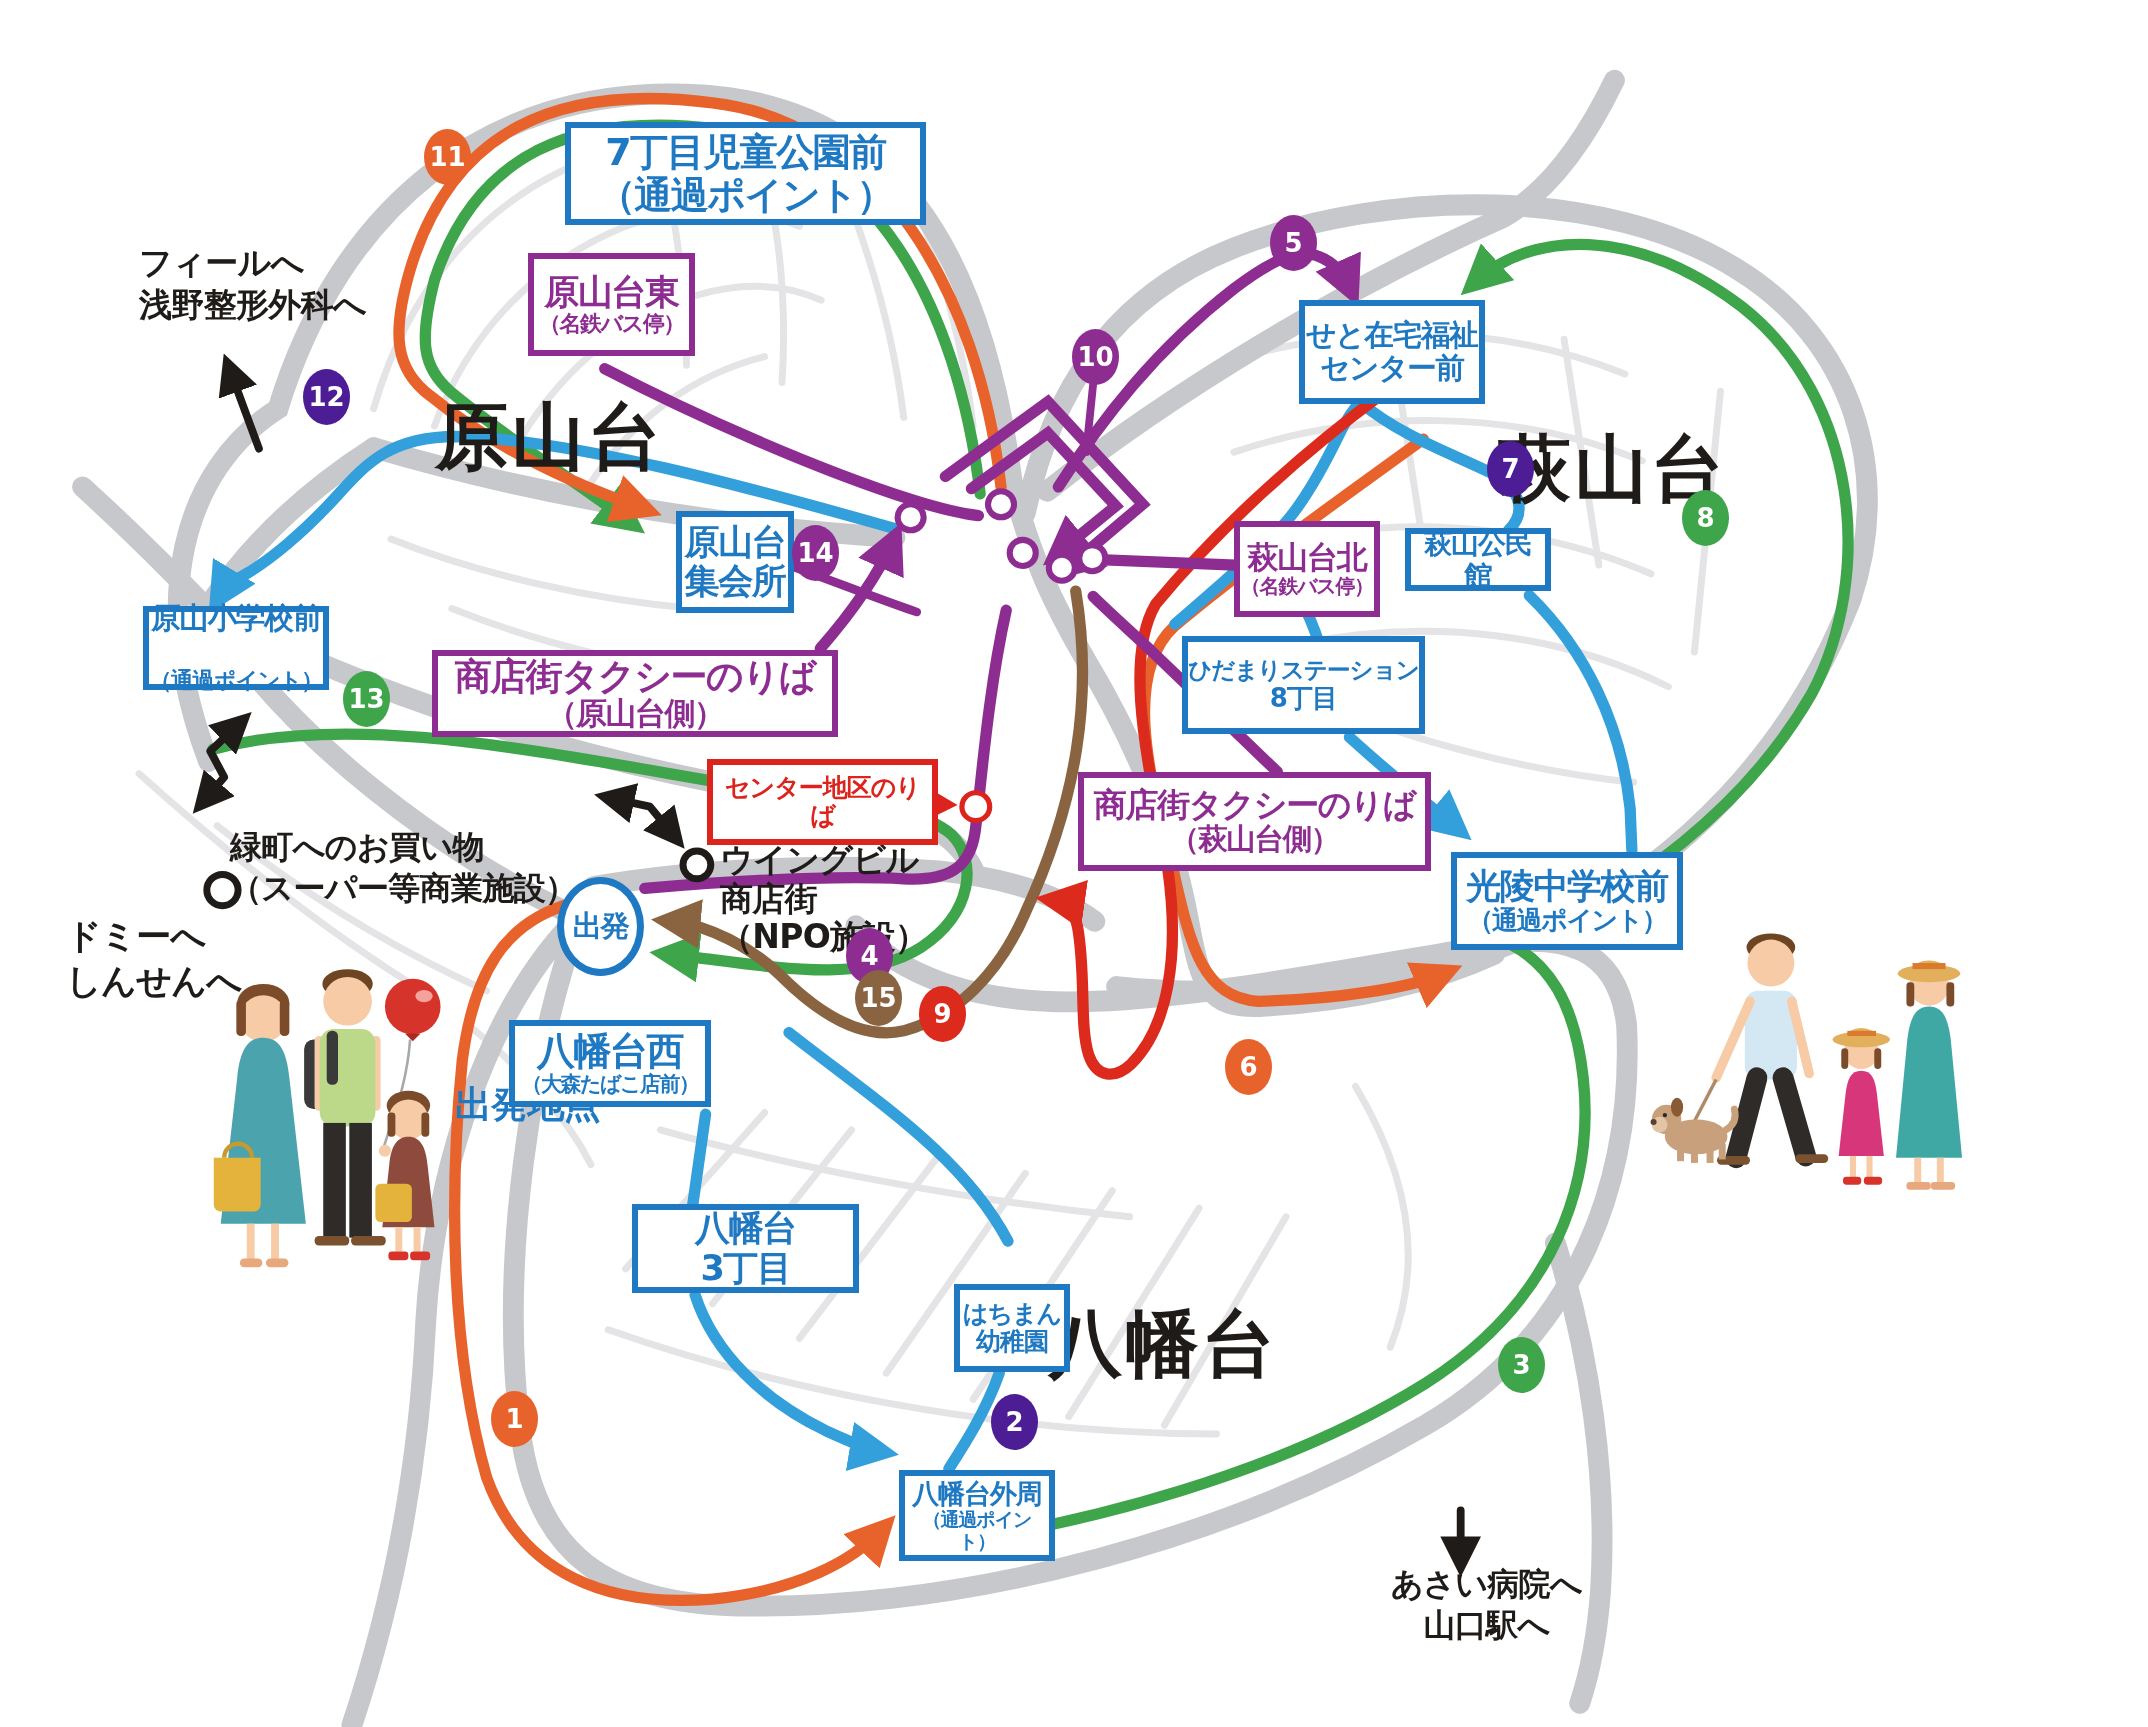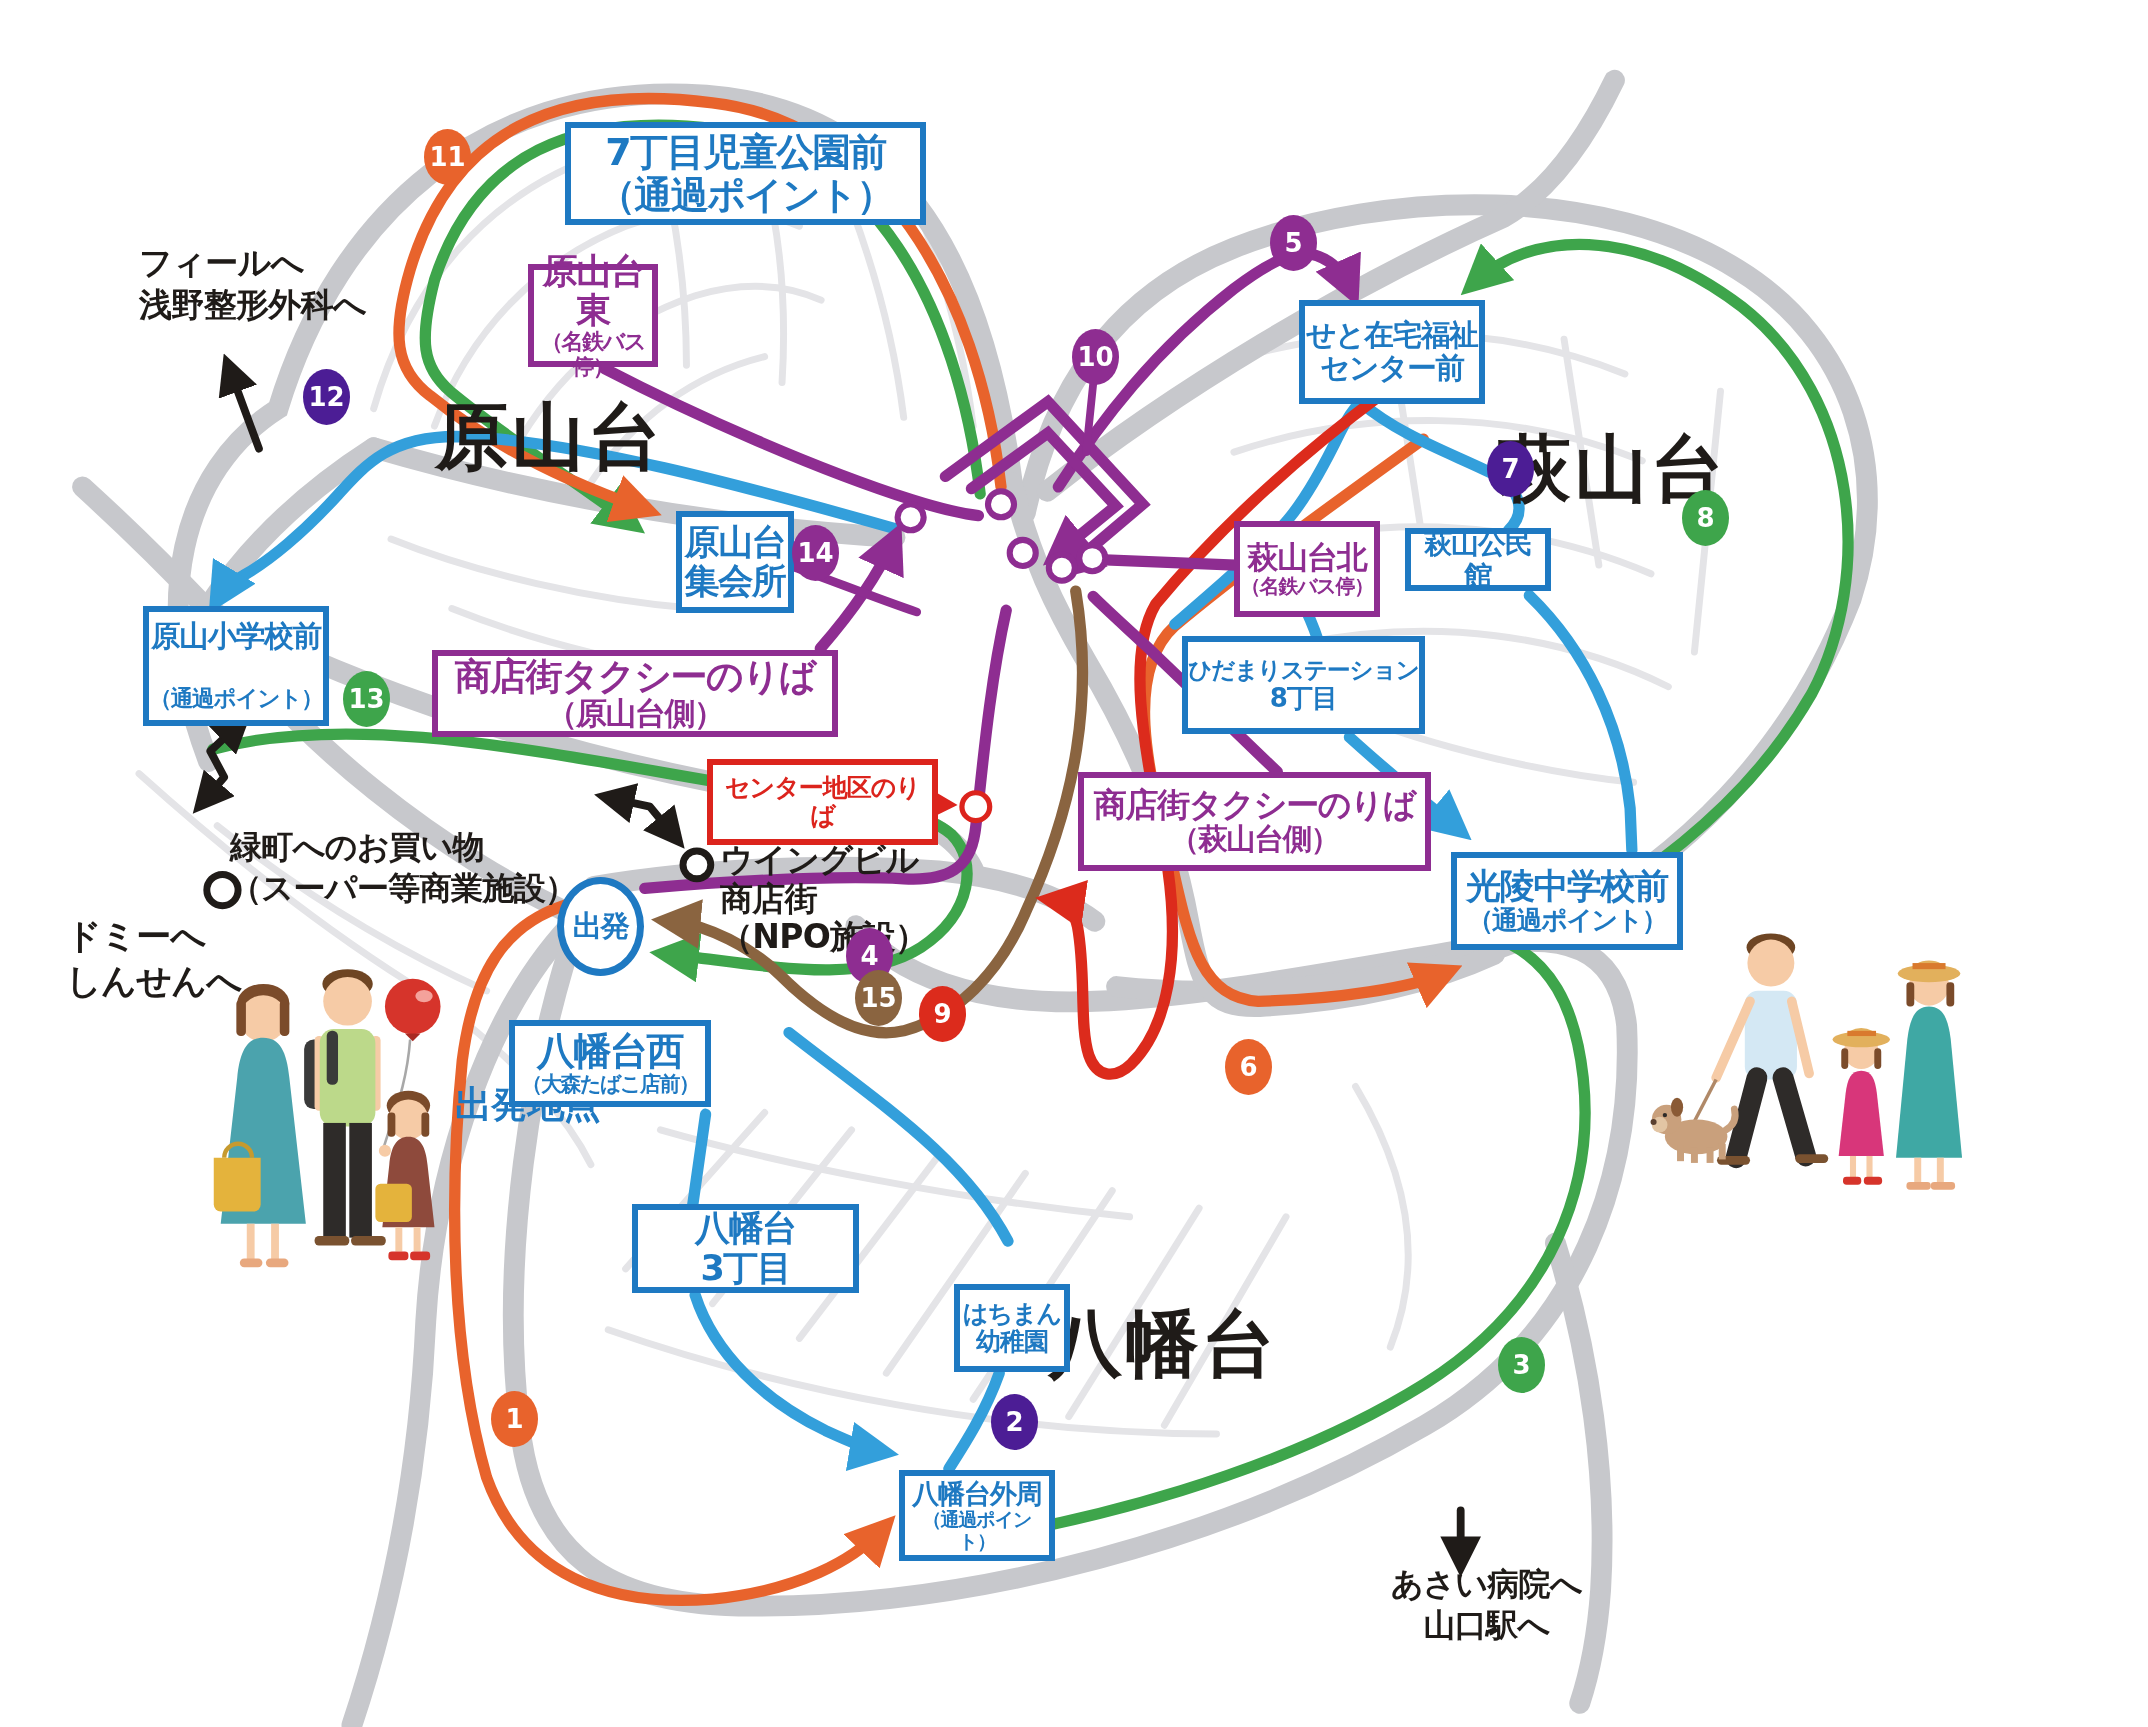--- a/index.html
+++ b/index.html
@@ -270,40 +270,40 @@
 </svg>
 
 <div class="district" style="left:435px;top:389px;">原山台</div>
 <div class="district" style="left:1498px;top:421px;">萩山台</div>
 <div class="district" style="left:1049px;top:1296px;">八幡台</div>
 
 <div class="box blue" style="left:565px;top:122px;width:361px;height:103px;font-size:38px;">
   <span>7丁目児童公園前</span>
       <span>（通過ポイント）</span>
 </div>
-<div class="box purple" style="left:528px;top:264px;width:130px;height:103px;font-size:35px;">
+<div class="box purple" style="left:528px;top:253px;width:167px;height:103px;font-size:35px;">
   <span>原山台東</span>
       <span style="font-size:22px;">（名鉄バス停）</span>
 </div>
 <div class="box blue" style="left:1299px;top:300px;width:186px;height:104px;font-size:29.5px;">
   <span>せと在宅福祉</span>
       <span>センター前</span>
 </div>
 <div class="box blue" style="left:676px;top:511px;width:118px;height:102px;font-size:35px;">
   <span>原山台</span>
       <span>集会所</span>
 </div>
 <div class="box purple" style="left:1234px;top:521px;width:146px;height:96px;font-size:31px;">
   <span>萩山台北</span>
       <span style="font-size:20px;">（名鉄バス停）</span>
 </div>
 <div class="box blue" style="left:1405px;top:528px;width:146px;height:63px;font-size:28px;">
   <span>萩山公民館</span>
 </div>
-<div class="box blue" style="left:143px;top:606px;width:186px;height:120px;font-size:29.5px;gap:33px;">
+<div class="box blue" style="left:143px;top:606px;width:186px;height:84px;font-size:29.5px;gap:33px;">
   <span>原山小学校前</span>
       <span style="font-size:22.6px;">（通過ポイント）</span>
 </div>
 <div class="box blue" style="left:1182px;top:636px;width:243px;height:98px;font-size:23.5px;">
   <span>ひだまりステーション</span>
       <span style="font-size:26px;">8丁目</span>
 </div>
 <div class="box purple" style="left:432px;top:650px;width:406px;height:87px;font-size:37px;line-height:1.05;">
   <span>商店街タクシーのりば</span>
       <span style="font-size:31px;">（原山台側）</span>

